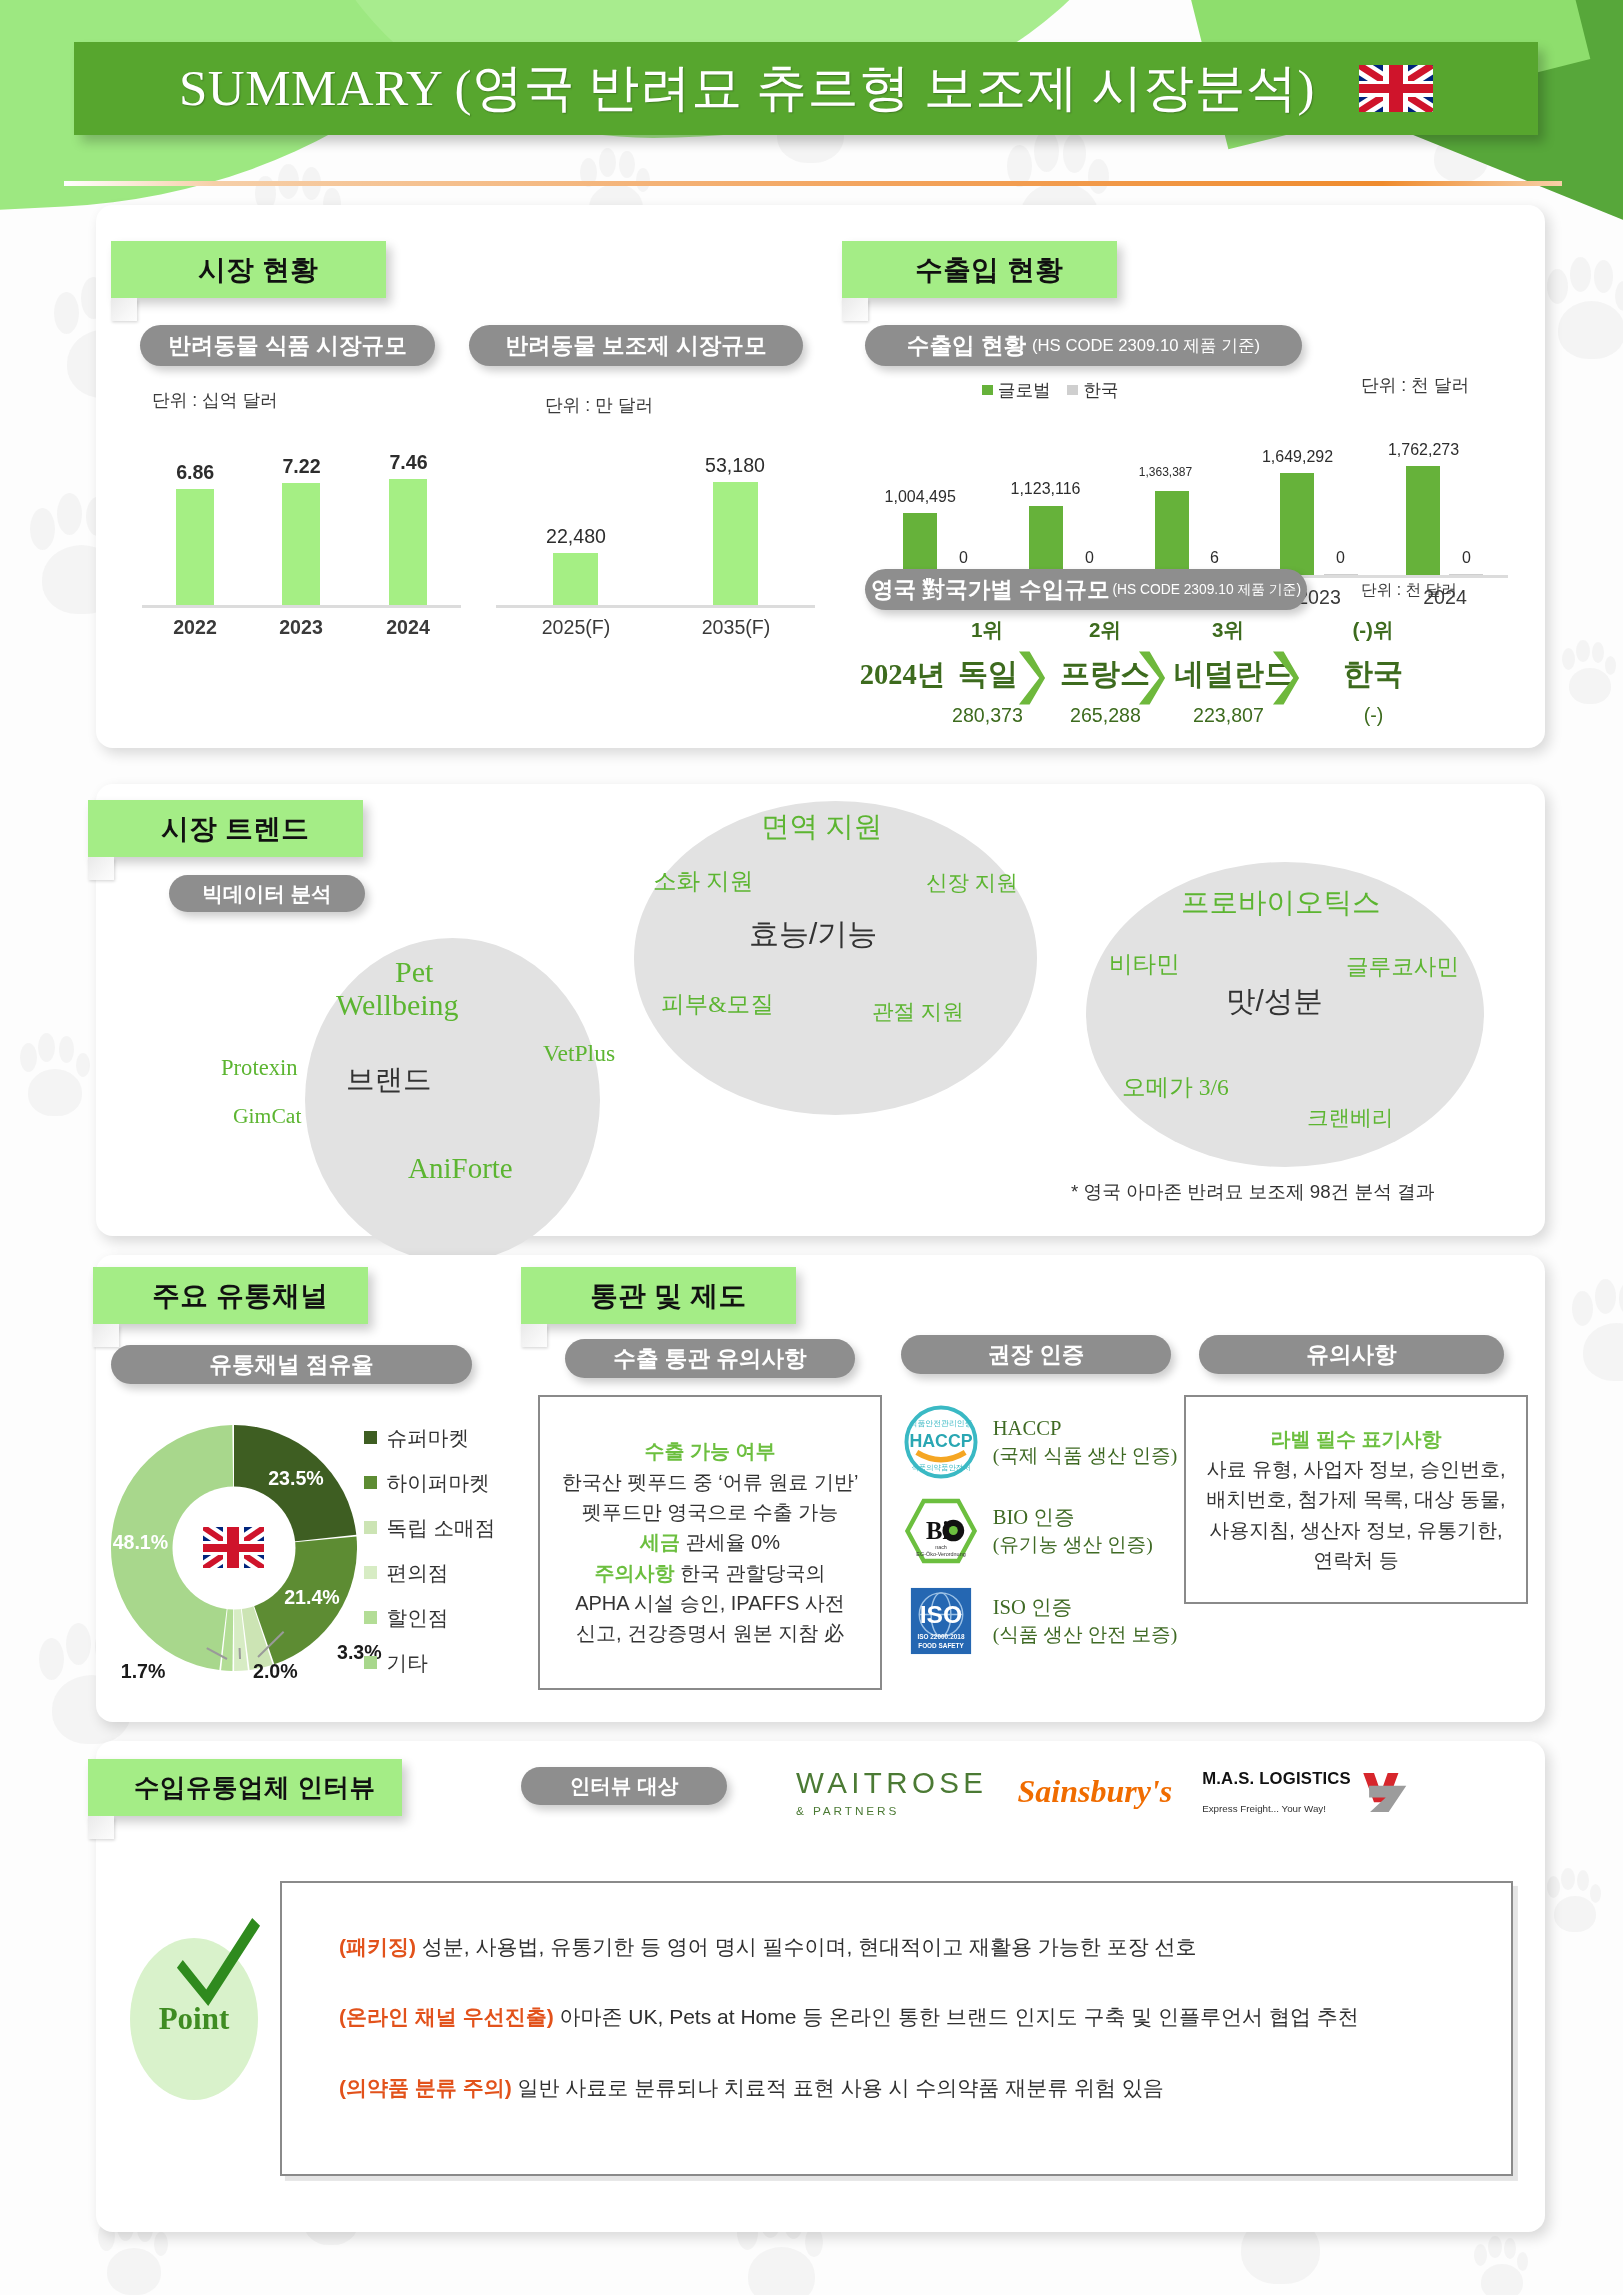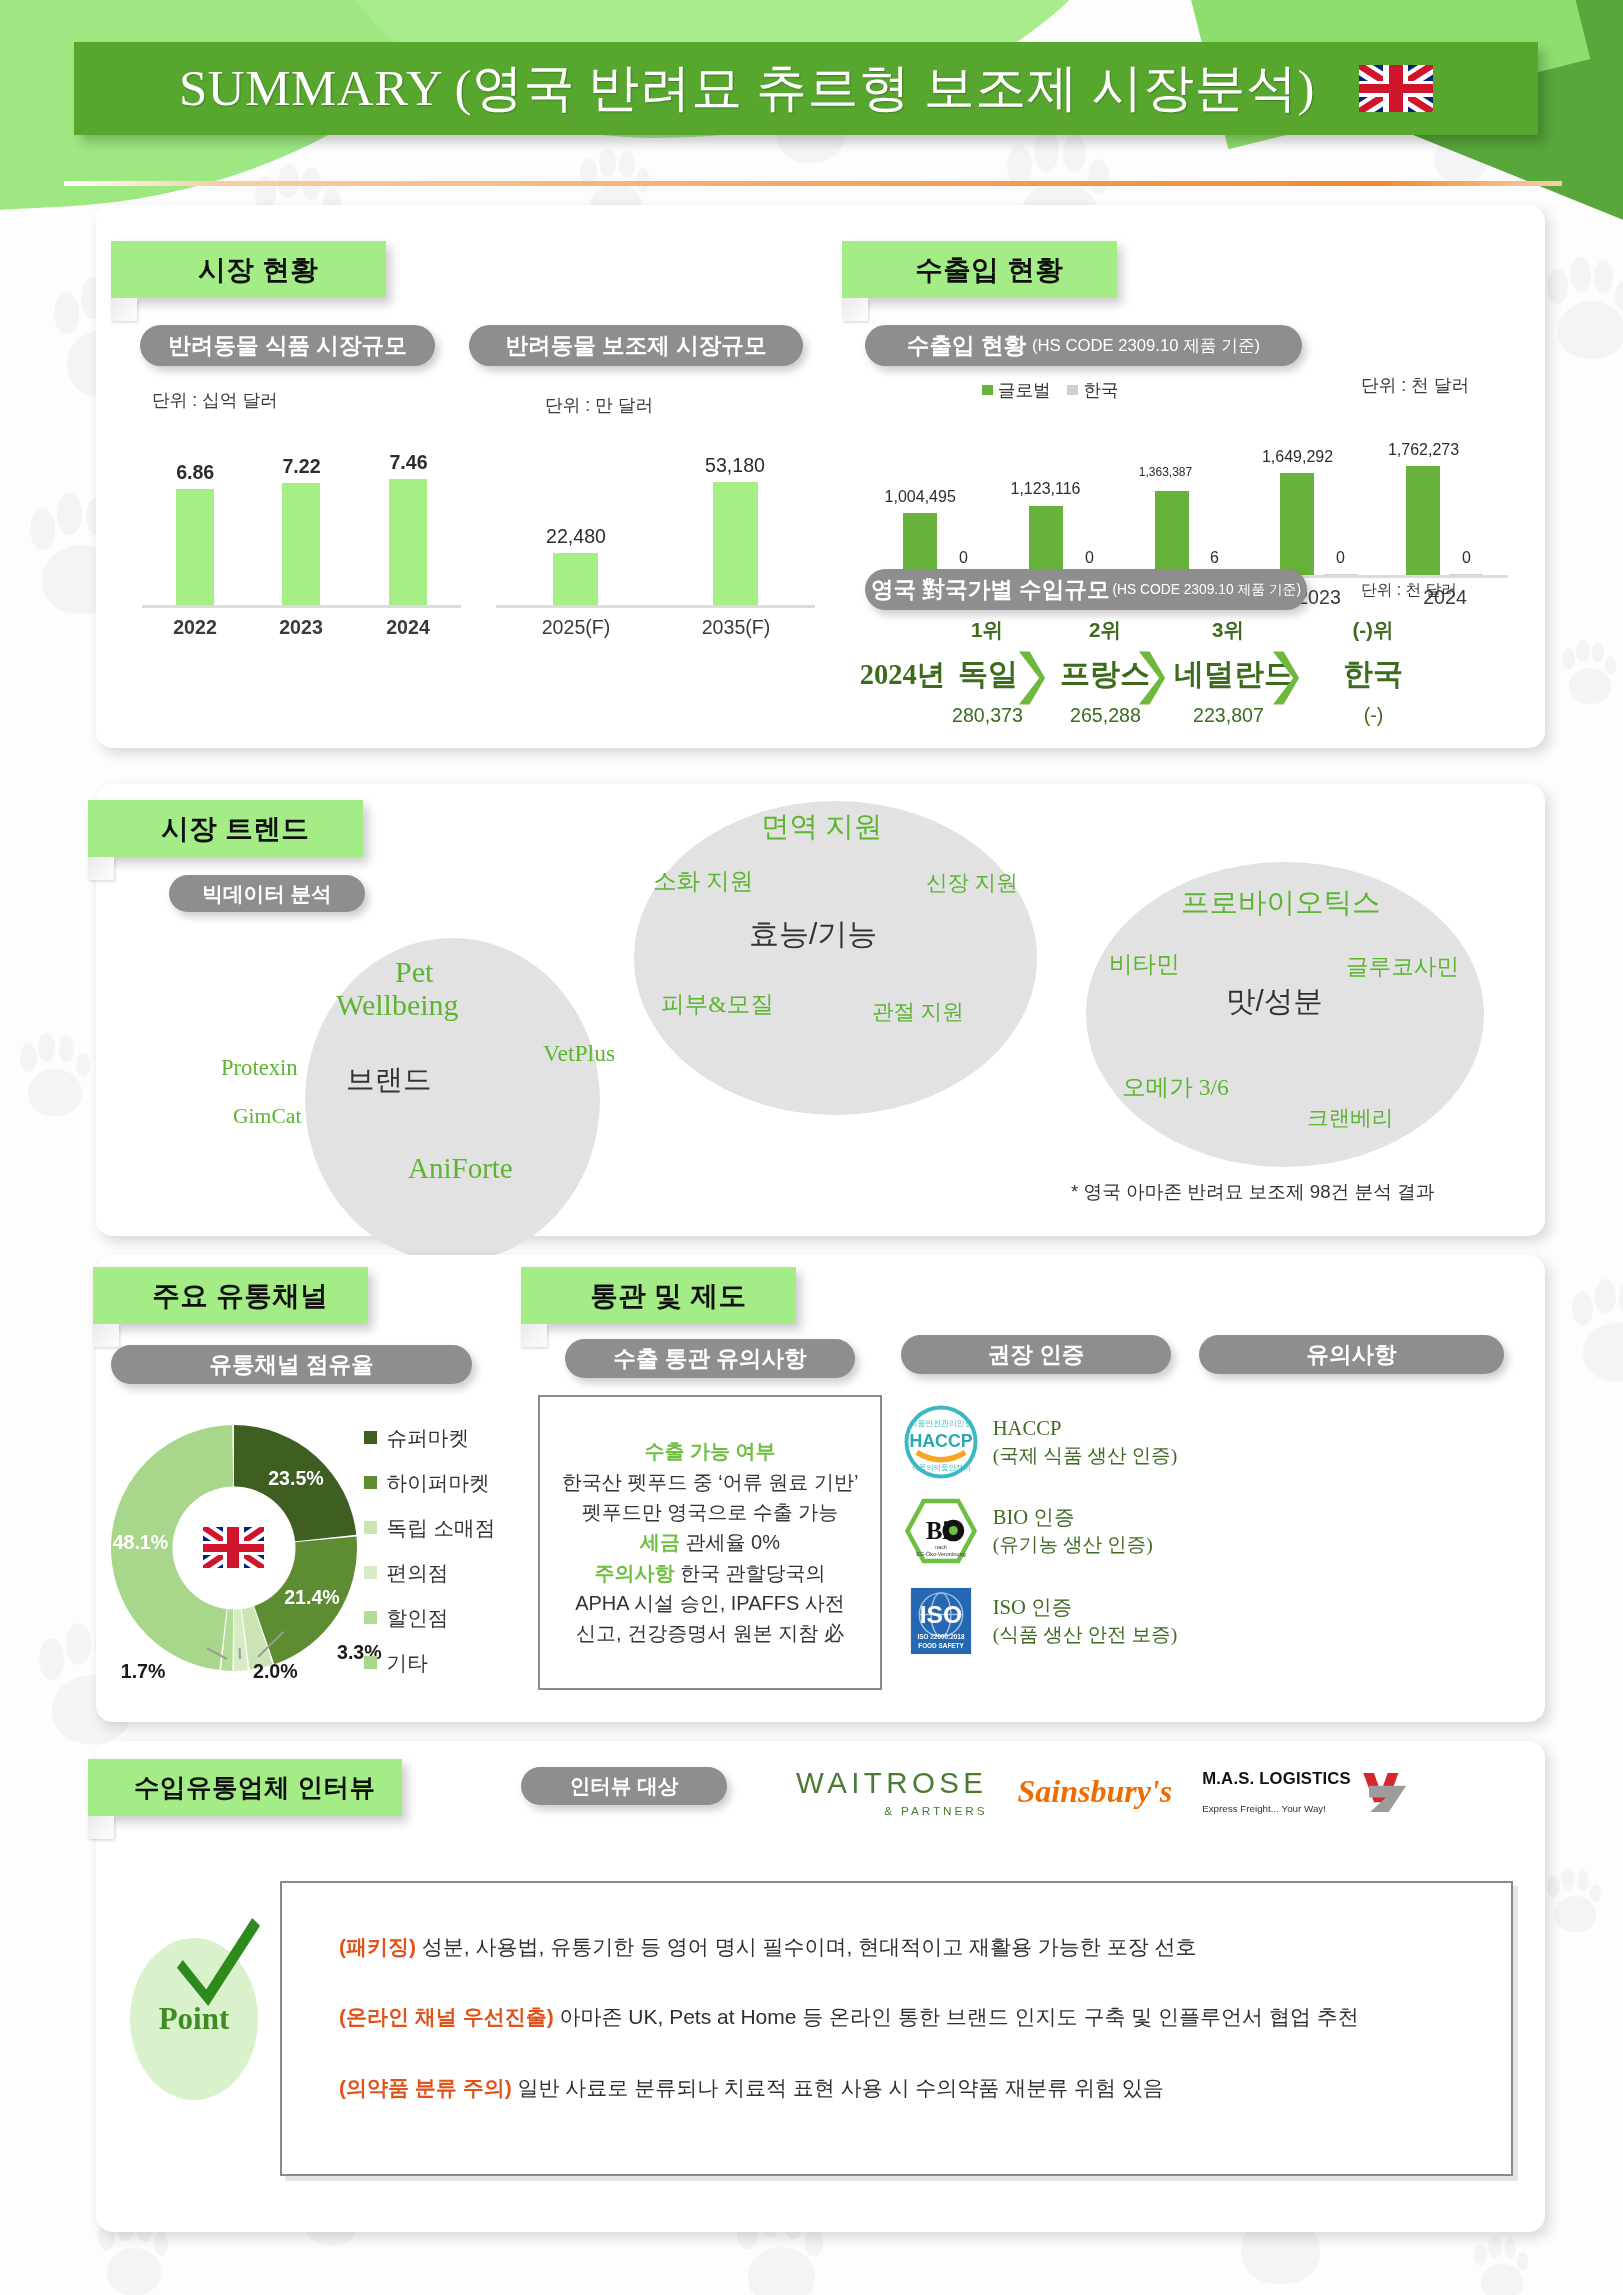--- a/index.html
+++ b/index.html
@@ -129,21 +129,21 @@
   .tbox .ln { font-size:20px; line-height:1.52; color:#333; text-align:center; white-space:nowrap; }
   .tbox .hl { color:#6cbf3f; font-weight:700; }
 
   
   .cert { position:absolute; display:flex; align-items:center; gap:14.7px; }
   .cert .ct { font-size:20.6px; color:#3f6a24; line-height:1.32; white-space:nowrap; font-family:"Liberation Serif",serif;}
   .cert .cs { font-size:19.6px; }
 
   
   .logos { position:absolute; display:flex; align-items:center; gap:30px; }
-  .lg-waitrose { display:flex; flex-direction:column; align-items:flex-end; }
+  .lg-waitrose { display:flex; flex-direction:column; align-items:flex-start; }
   .lg-waitrose .w1 { font-size:29.5px; letter-spacing:4.4px; color:#4b7a34; font-family:"Liberation Sans",sans-serif; }
   .lg-waitrose .w2 { font-size:11.8px; letter-spacing:2.9px; color:#4b7a34; margin-top:3.9px; }
   .lg-sains { font-size:32px; font-weight:700; color:#f06c00; font-style:italic; font-family:"Liberation Serif",serif; }
   .lg-mas { display:flex; align-items:center; gap:7.9px; }
   .lg-mas .m1 { font-size:16.7px; font-weight:700; color:#111; letter-spacing:0.2px; }
   .lg-mas .m2 { font-size:9.8px; color:#333; margin-top:14px; }
 
   
   .point-ellipse {
     position:absolute; background:#d9f2cb; border-radius:50%;
@@ -607,20 +607,27 @@
         <div>
           <div class="ct">ISO 인증</div>
             <div class="ct cs">(식품 생산 안전 보증)</div>
         </div>
       </div>
     </div>
 
   <div class="pill" style="left:1199px; top:1335px; width:305px; height:39px;">
     <span class="pt">유의사항</span>
   </div>
+  <div class="tbox" id="notice-box" style="left:1184px; top:1395px; width:344px; height:209px;">
+      <div class="ln"><span class="hl">라벨 필수 표기사항</span></div>
+      <div class="ln">사료 유형, 사업자 정보, 승인번호,</div>
+      <div class="ln">배치번호, 첨가제 목록, 대상 동물,</div>
+      <div class="ln">사용지침, 생산자 정보, 유통기한,</div>
+      <div class="ln">연락처 등</div>
+    </div>
 
   <div class="card" style="left:96px; top:1741px; width:1449px; height:491px;"></div>
 
   <div class="tab" style="left:88px; top:1759px; width:314px;">
     <span style="font-size:25.5px;">수입유통업체 인터뷰</span>
   </div>
   <div class="pill" style="left:521px; top:1767px; width:206px; height:38px;">
     <span class="pt" style="font-size:20.6px;">인터뷰 대상</span>
   </div>
 

